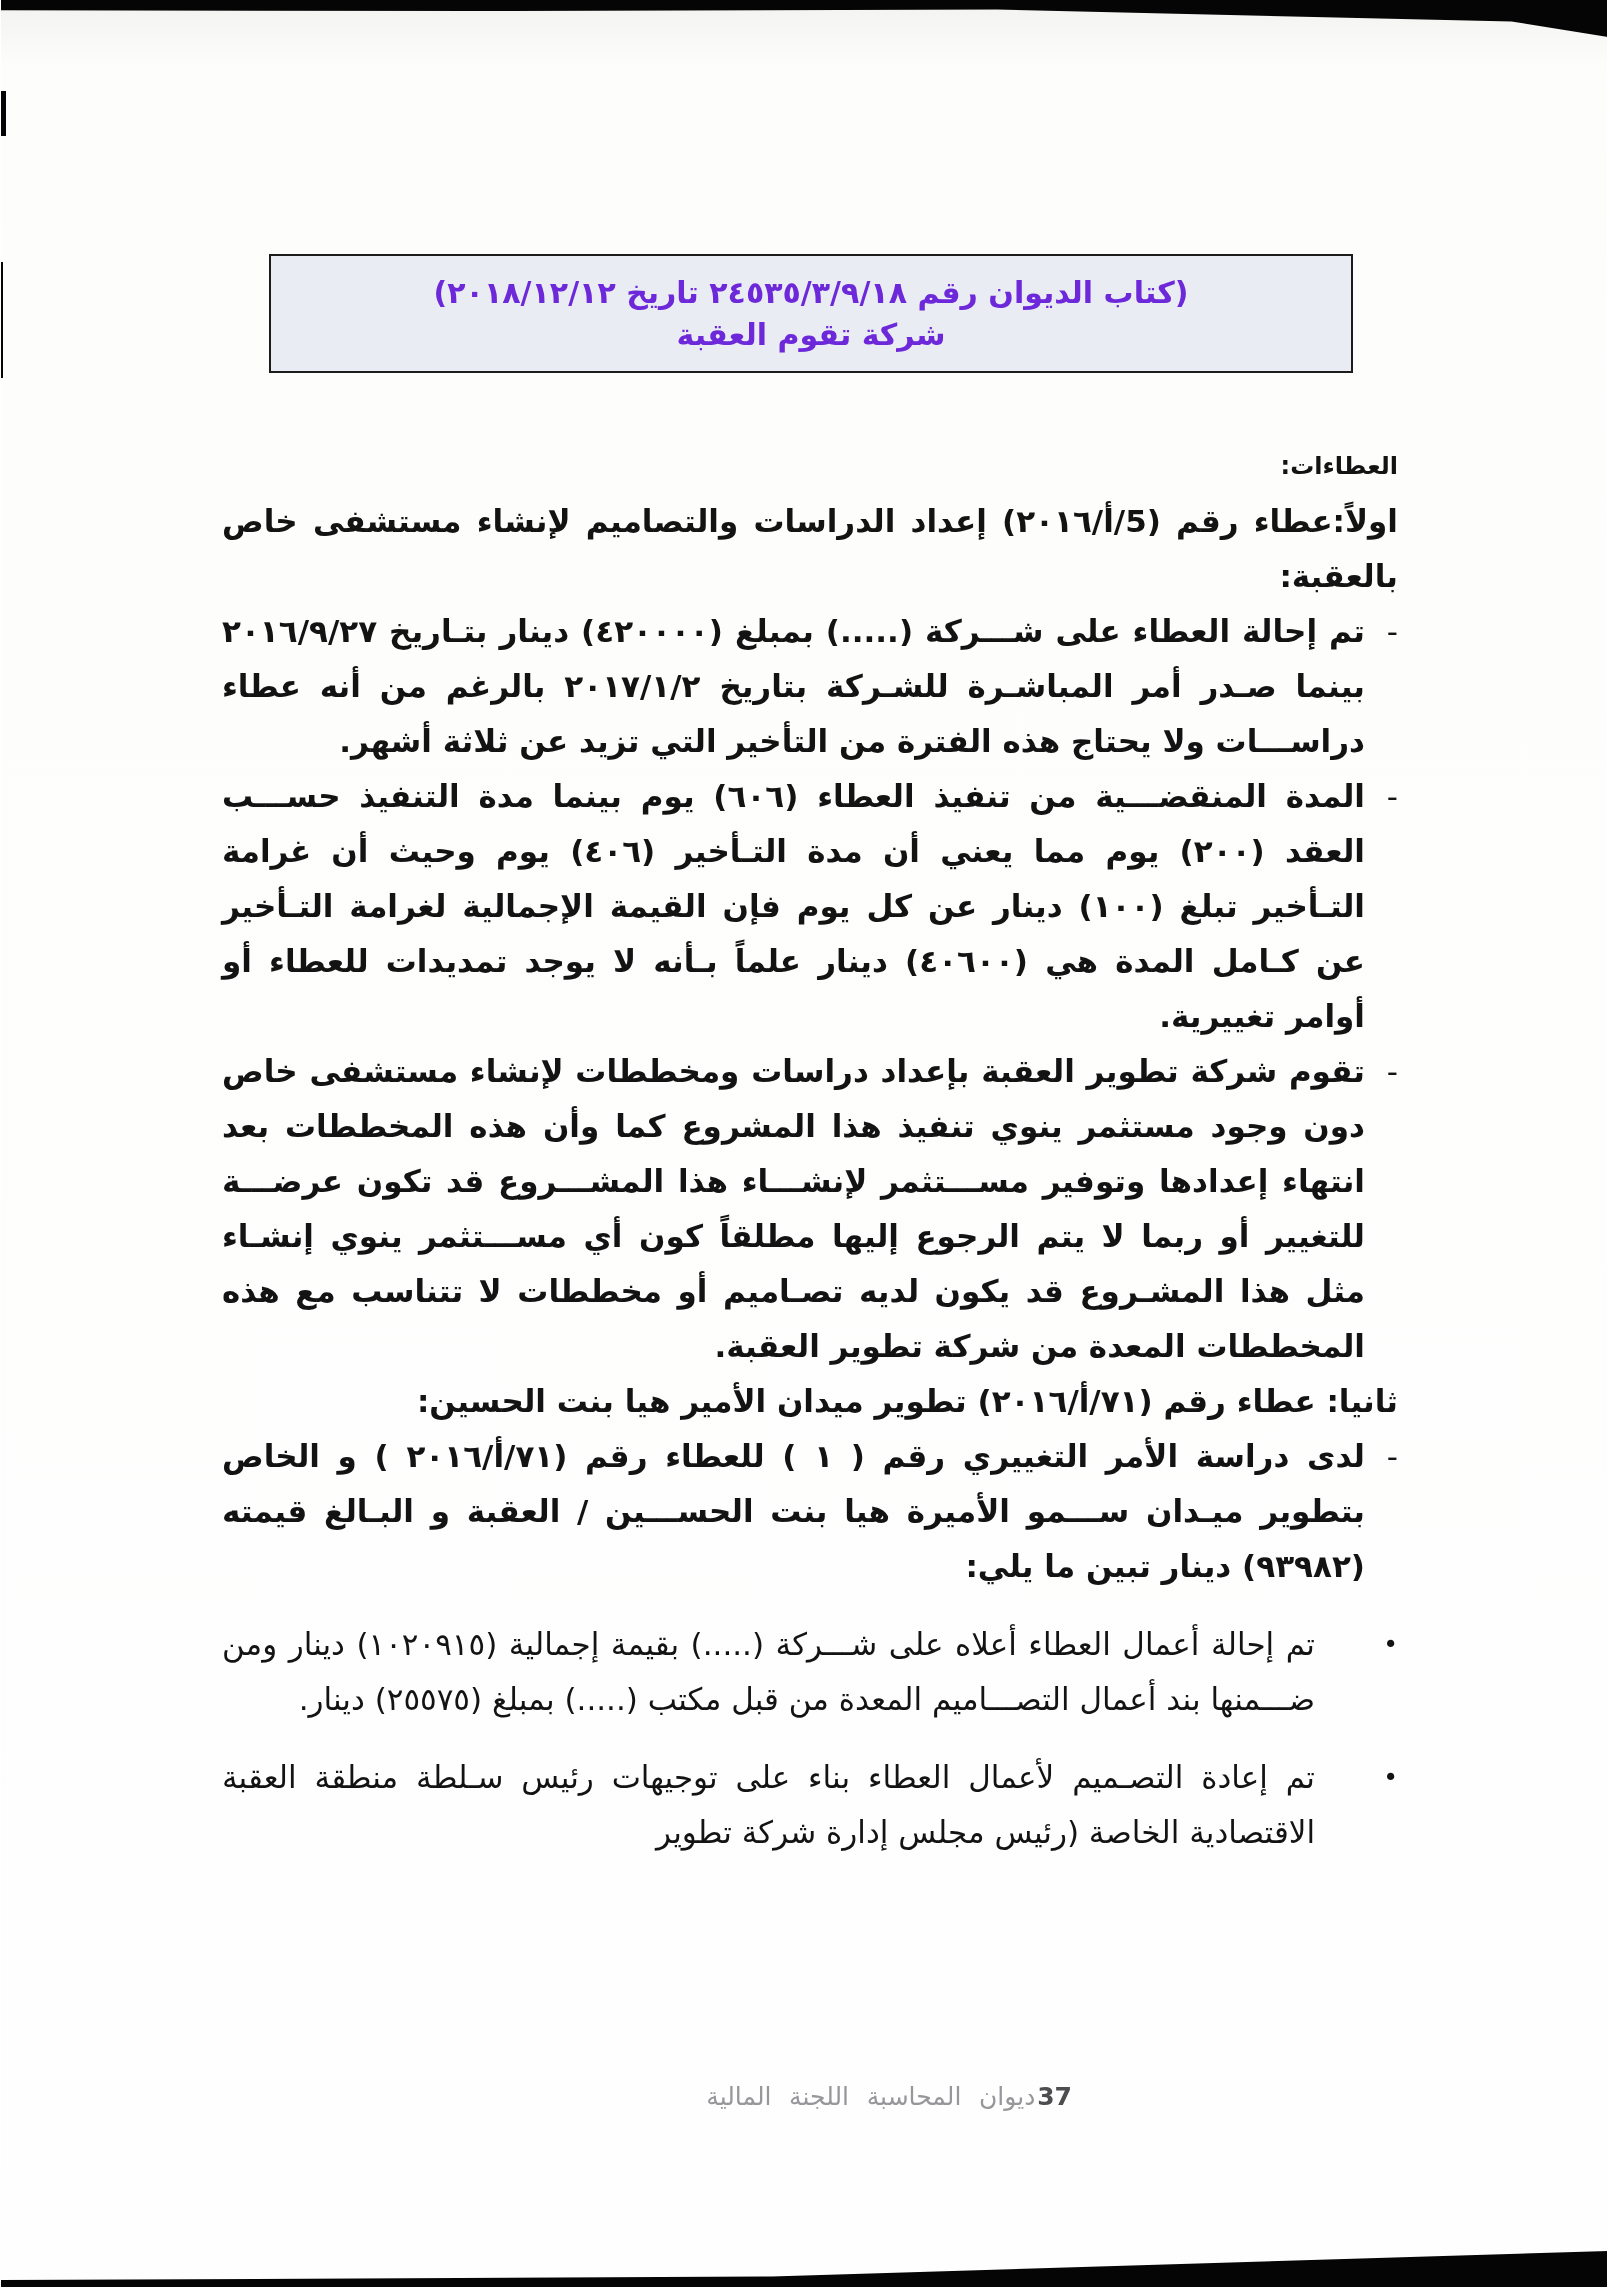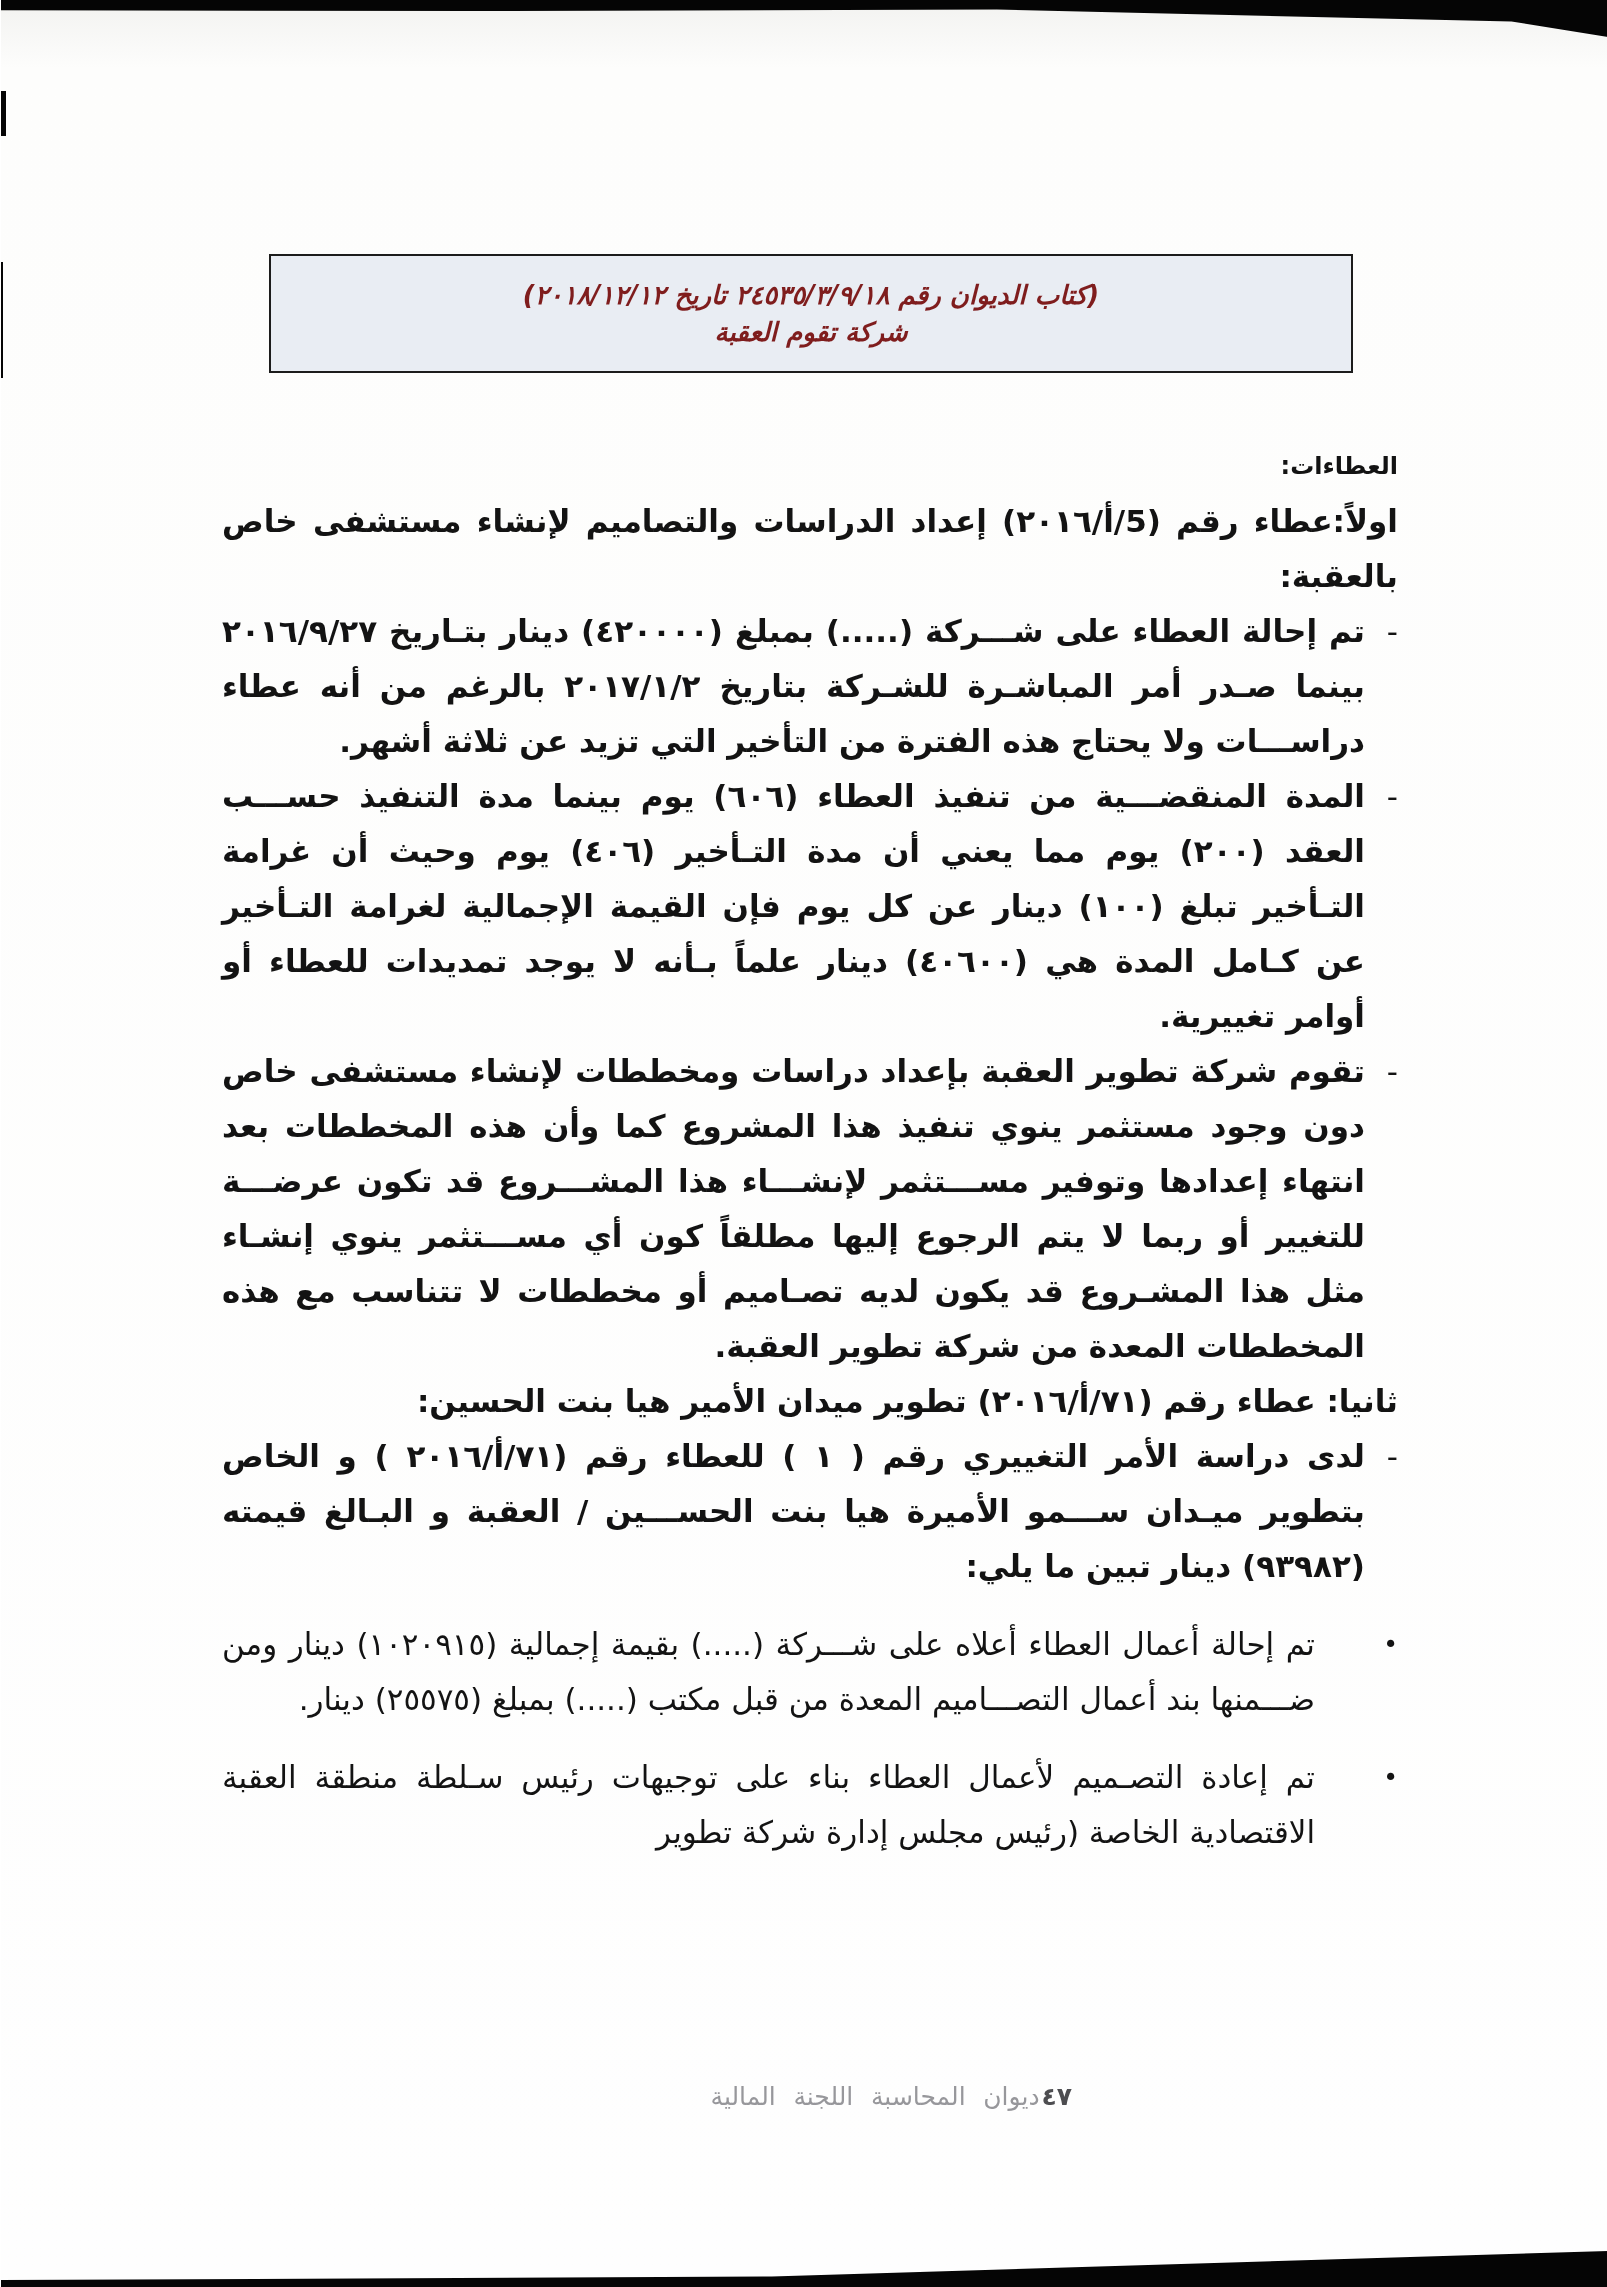--- a/index.html
+++ b/index.html
@@ -20,21 +20,21 @@
   .scan-bottom{bottom:0;left:0;width:1608px;height:58px;
     clip-path:polygon(0 88%,48% 82%,100% 38%,100% 100%,0 100%);}
   .scan-left{top:91px;left:0;width:5.8px;height:45px;}
   .scan-left2{top:262px;left:0;width:2.9px;height:116px;}
 
   
   .ref-box{
     position:absolute;top:254px;left:269px;width:1080px;height:115px;
     border:2.9px solid #1c1c1c;background:#e9edf3;
     display:flex;flex-direction:column;justify-content:center;align-items:center;gap:7.8px;
-    font-weight:bold;font-size:26px;color:#7f1d1d;font-style:italic;
+    font-weight:bold;font-size:30px;color:#6d28d9;
   }
   .ref-box .line{white-space:nowrap;}
 
   
   .content{
     position:absolute;top:439px;right:210px;width:1176px;
     font-size:31px;line-height:55px;text-align:justify;color:#131313;
   }
   .content p{margin:0;}
   .lbl{font-weight:bold;font-size:24px;}
@@ -104,17 +104,17 @@
     </div>
 
     <div class="bitem">
       <span class="marker">•</span>
       <span class="txt">تم إعادة التصـميم لأعمال العطاء  بناء على توجيهات رئيس سـلطة منطقة العقبة الاقتصادية الخاصة (رئيس مجلس إدارة شركة تطوير</span>
     </div>
 
   </div>
 
   <div class="footer">
-    <span class="pageno">٤٧</span><span>ديوان المحاسبة اللجنة المالية</span>
+    <span class="pageno">37</span><span>ديوان المحاسبة اللجنة المالية</span>
   </div>
 
 </div>
 
 
 </body></html>

